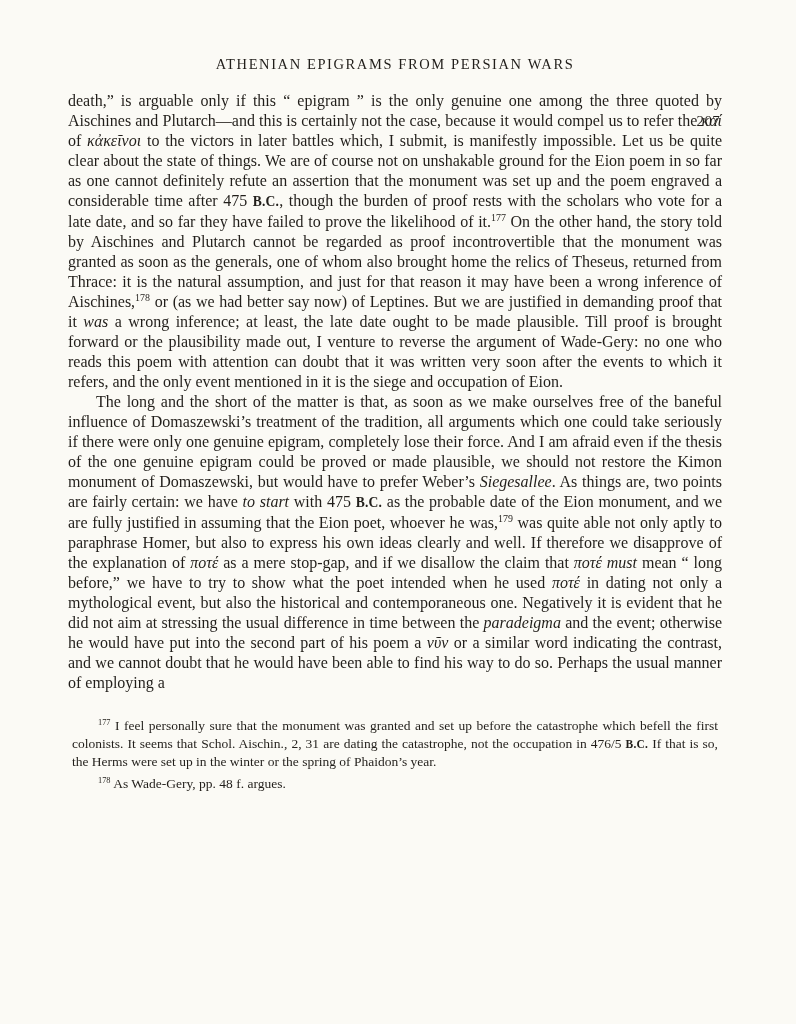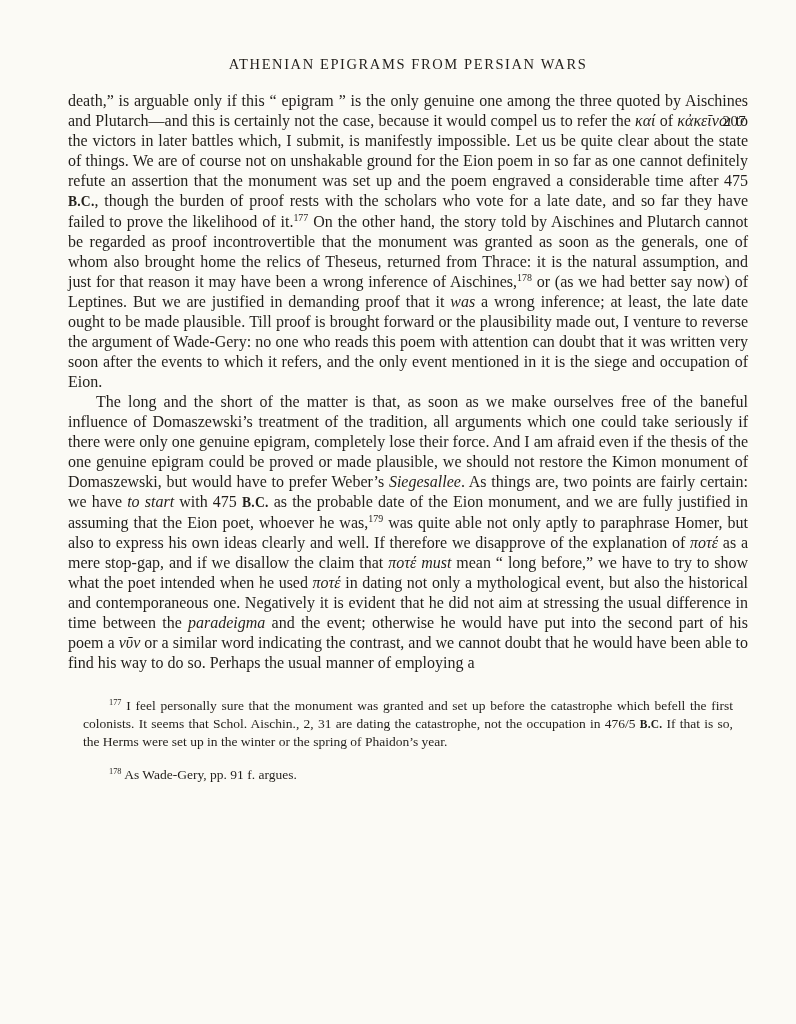--- a/index.html
+++ b/index.html
@@ -5,21 +5,21 @@
   html, body {
     margin: 0;
     padding: 0;
     background: #fbfaf5;
   }
   .page {
     position: relative;
     width: 796px;
     height: 1024px;
     box-sizing: border-box;
-    padding: 56px 48px 0 68px;
+    padding: 56px 74px 0 68px;
     background: #fbfaf5;
     color: #211e1a;
     font-family: "Liberation Serif", "DejaVu Serif", serif;
     overflow: hidden;
   }
   .running-header {
     position: relative;
     text-align: center;
     font-size: 14.5px;
     letter-spacing: 1.6px;
@@ -36,21 +36,21 @@
   }
   .body-text p.para {
     margin: 0;
     text-align: justify;
     font-size: 16px;
     line-height: 20px;
   }
   .para.indent { text-indent: 28px; }
   .footnotes { margin-top: 24px; }
   p.footnote {
-    margin: 15px;
+    margin: 4px;
     text-align: justify;
     font-size: 13.5px;
     line-height: 17.5px;
     text-indent: 26px;
   }
   .run-normal { font-style: normal; }
   .run-italic { font-style: italic; }
   .run-sup {
     font-size: 62%;
     vertical-align: super;
@@ -72,16 +72,16 @@
     <span class="page-number">207</span>
   </div>
 
   <div class="body-text">
     <p class="para"><span class="run run-normal">death,” is arguable only if this “ epigram ” is the only genuine one among the three quoted by Aischines and Plutarch—and this is certainly not the case, because it would compel us to refer the </span><span class="run run-italic">καί</span><span class="run run-normal"> of </span><span class="run run-italic">κἀκεῖνοι</span><span class="run run-normal"> to the victors in later battles which, I submit, is manifestly impossible.  Let us be quite clear about the state of things.  We are of course not on unshakable ground for the Eion poem in so far as one cannot definitely refute an assertion that the monument was set up and the poem engraved a considerable time after 475 </span><span class="run run-sc">B.C.</span><span class="run run-normal">, though the burden of proof rests with the scholars who vote for a late date, and so far they have failed to prove the likelihood of it.</span><span class="run run-sup">177</span><span class="run run-normal">  On the other hand, the story told by Aischines and Plutarch cannot be regarded as proof incontrovertible that the monument was granted as soon as the generals, one of whom also brought home the relics of Theseus, returned from Thrace: it is the natural assumption, and just for that reason it may have been a wrong inference of Aischines,</span><span class="run run-sup">178</span><span class="run run-normal"> or (as we had better say now) of Leptines.  But we are justified in demanding proof that it </span><span class="run run-italic">was</span><span class="run run-normal"> a wrong inference; at least, the late date ought to be made plausible.  Till proof is brought forward or the plausibility made out, I venture to reverse the argument of Wade-Gery: no one who reads this poem with attention can doubt that it was written very soon after the events to which it refers, and the only event mentioned in it is the siege and occupation of Eion.</span></p>
     <p class="para indent"><span class="run run-normal">The long and the short of the matter is that, as soon as we make ourselves free of the baneful influence of Domaszewski’s treatment of the tradition, all arguments which one could take seriously if there were only one genuine epigram, completely lose their force.  And I am afraid even if the thesis of the one genuine epigram could be proved or made plausible, we should not restore the Kimon monument of Domaszewski, but would have to prefer Weber’s </span><span class="run run-italic">Siegesallee</span><span class="run run-normal">.  As things are, two points are fairly certain: we have </span><span class="run run-italic">to start</span><span class="run run-normal"> with 475 </span><span class="run run-sc">B.C.</span><span class="run run-normal"> as the probable date of the Eion monument, and we are fully justified in assuming that the Eion poet, whoever he was,</span><span class="run run-sup">179</span><span class="run run-normal"> was quite able not only aptly to paraphrase Homer, but also to express his own ideas clearly and well.  If therefore we disapprove of the explanation of </span><span class="run run-italic">ποτέ</span><span class="run run-normal"> as a mere stop-gap, and if we disallow the claim that </span><span class="run run-italic">ποτέ must</span><span class="run run-normal"> mean “ long before,” we have to try to show what the poet intended when he used </span><span class="run run-italic">ποτέ</span><span class="run run-normal"> in dating not only a mythological event, but also the historical and contemporaneous one.  Negatively it is evident that he did not aim at stressing the usual difference in time between the </span><span class="run run-italic">paradeigma</span><span class="run run-normal"> and the event; otherwise he would have put into the second part of his poem a </span><span class="run run-italic">νῦν</span><span class="run run-normal"> or a similar word indicating the contrast, and we cannot doubt that he would have been able to find his way to do so.  Perhaps the usual manner of employing a</span></p>
   </div>
 
   <div class="footnotes">
     <p class="footnote indent"><span class="run run-sup">177</span><span class="run run-normal"> I feel personally sure that the monument was granted and set up before the catastrophe which befell the first colonists.  It seems that Schol. Aischin., 2, 31 are dating the catastrophe, not the occupation in 476/5 </span><span class="run run-sc">B.C.</span><span class="run run-normal">  If that is so, the Herms were set up in the winter or the spring of Phaidon’s year.</span></p>
-    <p class="footnote indent"><span class="run run-sup">178</span><span class="run run-normal"> As Wade-Gery, pp. 91 f. argues.</span></p>
+    <p class="footnote indent"><span class="run run-sup">178</span><span class="run run-normal"> As Wade-Gery, pp. 48 f. argues.</span></p>
   </div>
 
 </div>
 
 </body></html>

